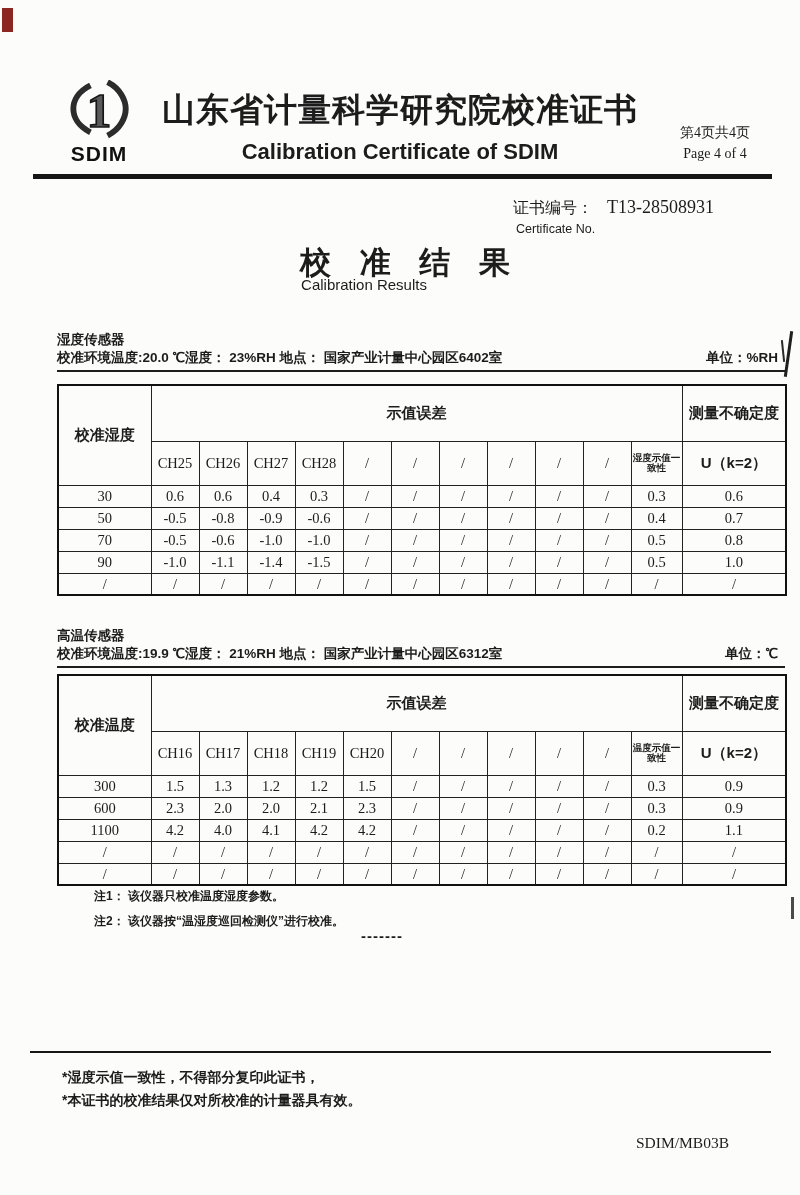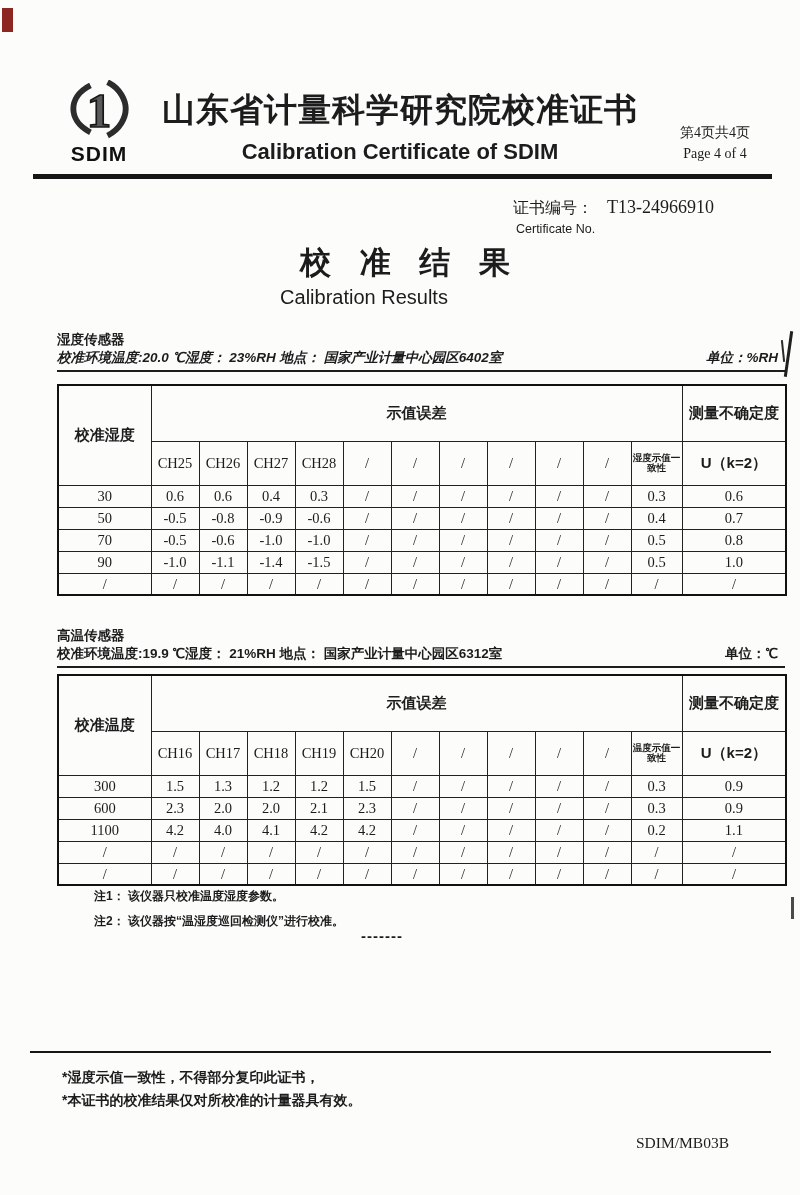--- a/index.html
+++ b/index.html
@@ -27,30 +27,30 @@
                font-family:"Liberation Serif", serif; font-size:14px; line-height:21px; }
   .double-rule { left:33px; top:174px; width:739px; height:5px;
                  border-top:3px solid #161616; border-bottom:2px solid #161616; }
 
   
   .cert-no { left:513px; top:197px; font-size:16px; white-space:nowrap; }
   .cert-no .val { font-family:"Liberation Serif", serif; font-size:18px; margin-left:14px; }
   .cert-no-en { left:516px; top:222px; font-size:12.5px; }
   .results-zh { left:0; top:242px; width:820px; text-align:center;
                 font-size:31px; font-weight:bold; letter-spacing:10px; }
-  .results-en { left:0; top:286px; width:728px; text-align:center; font-size:20px; }
+  .results-en { left:0; top:276px; width:728px; text-align:center; font-size:15px; }
 
   
   .sensor-label { font-size:13.5px; font-weight:bold; }
   .s1-label { left:57px; top:331px; }
   .s2-label { left:57px; top:627px; }
   .env-row { left:57px; width:728px; display:flex; justify-content:space-between;
              font-size:13.5px; font-weight:bold; border-bottom:2px solid #1e1e1e;
              padding-bottom:3px; white-space:nowrap; }
-  .env1 { top:349px;font-style:italic; }
+  .env1 { top:349px; }
   .env2 { top:645px; }
   .env-row .unit { padding-right:7px; }
 
   
   table.cal { border-collapse:collapse; table-layout:fixed; width:728px;
               border:2px solid #111; background:transparent; }
   .t1 { left:57px; top:384px; }
   .t2 { left:57px; top:674px; }
   table.cal th, table.cal td {
     border:1.5px solid #222; text-align:center; vertical-align:middle;
@@ -100,21 +100,21 @@
   </div>
 
   <div class="abs page-info">
     <div>第4页共4页</div>
     <div>Page 4 of 4</div>
   </div>
 
   <div class="abs double-rule"></div>
 
   <div class="abs cert-no">
-    <span>证书编号：</span><span class="val">T13-24966910</span>
+    <span>证书编号：</span><span class="val">T13-28508931</span>
   </div>
   <div class="abs cert-no-en">Certificate No.</div>
 
   <div class="abs results-zh">校 准 结 果</div>
   <div class="abs results-en">Calibration Results</div>
 
   <div class="abs sensor-label s1-label">湿度传感器</div>
   <div class="abs env-row env1">
     <span>校准环境温度:20.0 ℃湿度： 23%RH  地点： 国家产业计量中心园区6402室</span>
     <span class="unit">单位：%RH</span>

